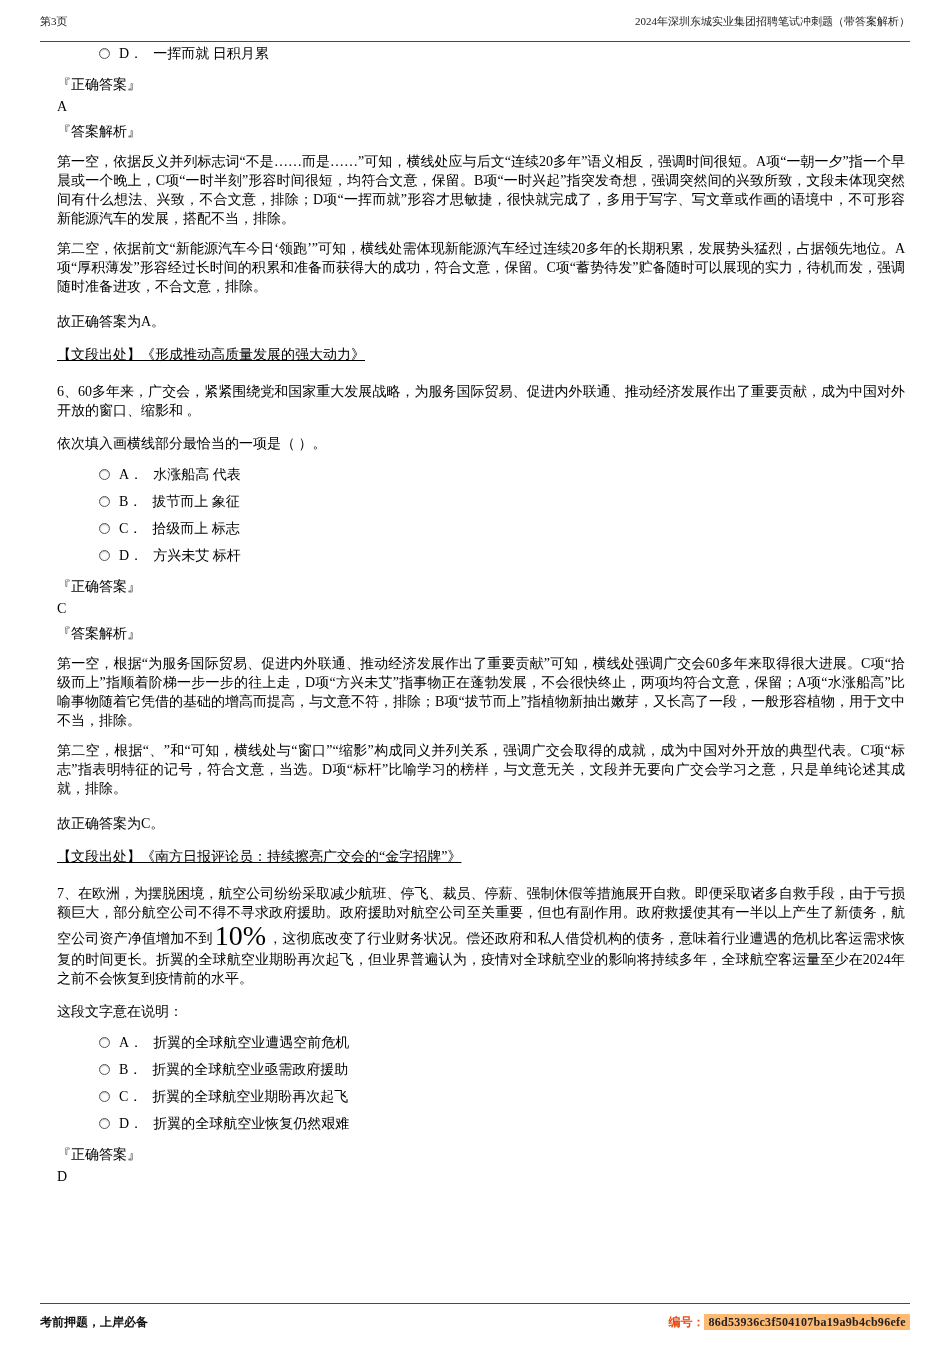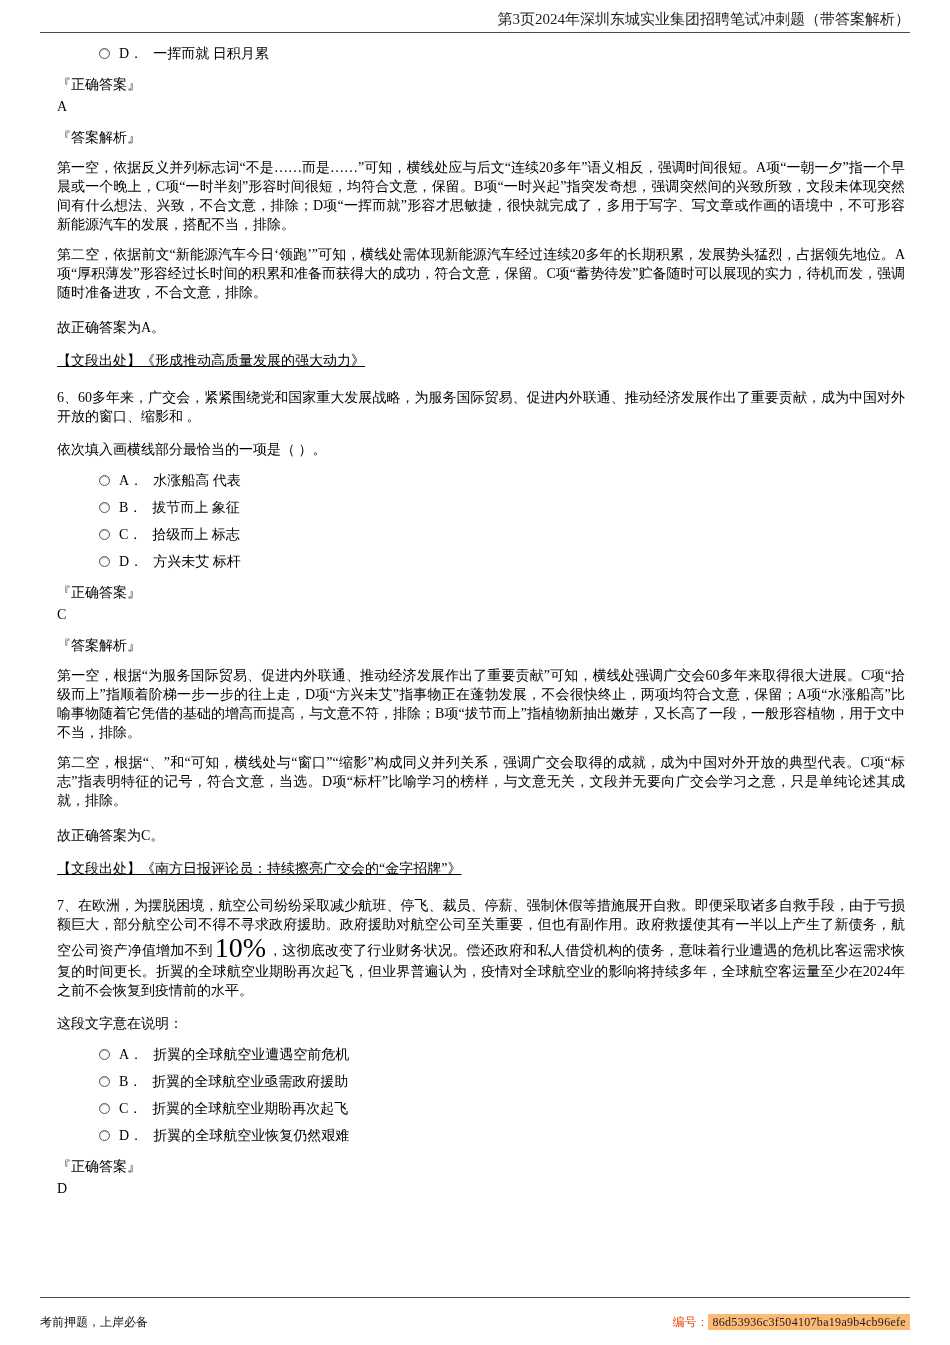--- a/index.html
+++ b/index.html
@@ -8,61 +8,61 @@
     width: 950px; height: 1345px;
     background: #ffffff;
     font-family: "Liberation Serif", "DejaVu Serif", serif;
     color: #000;
   }
   .page { position: relative; width: 950px; height: 1345px; overflow: hidden; background: #fff; }
 
   
   .page-header {
     position: absolute; top: 0; left: 40px; right: 40px; height: 29px;
-    display: flex; justify-content: flex-end; align-items: flex-end;
-    padding-bottom: 3px; border-bottom: 1px solid #4a4a4a;
-    font-size: 15px; color: #1d1d1d;
+    display: flex; justify-content: space-between; align-items: flex-end;
+    padding-bottom: 12px; border-bottom: 1px solid #4a4a4a;
+    font-size: 11px; color: #1d1d1d;
   }
 
   
   .content {
     position: absolute; top: 44px; left: 57px; right: 45px;
     font-size: 14px; line-height: 19px; text-align: justify;
   }
   .para { margin: 11px 0 0 0; }
   .stem { margin-top: 18px; }
   .prompt { margin-top: 14px; }
   .concl { margin-top: 16px; }
   .source { margin-top: 14px; text-decoration: underline; }
 
   .ans-head { margin-top: 12px; }
-  .ans-head.tight { }
+  .ans-head.tight { margin-top: 6px; }
   .ans-letter { margin-top: 3px; }
 
   .options { margin-top: 12px; }
   .option-row { display: flex; align-items: center; margin-left: 42px; }
   .option-row + .option-row { margin-top: 8px; }
   .option-row.single { margin-top: 0; }
   .radio {
     flex: 0 0 auto; width: 9px; height: 9px;
     border: 1px solid #555; border-radius: 50%;
     background: #fefefe; box-shadow: inset 0 1px 1px rgba(0,0,0,.28);
     margin-right: 9px;
   }
   .opt-letter { margin-right: 10px; white-space: nowrap; }
   .opt-text { white-space: nowrap; }
 
   .formula { font-size: 28px; line-height: 1; vertical-align: -2px; padding: 0 2px; }
 
   
   .page-footer {
     position: absolute; left: 40px; right: 40px; bottom: 14px;
-    border-top: 1px solid #4a4a4a; padding-top: 16px;
+    border-top: 1px solid #4a4a4a; padding-top: 10px;
     display: flex; justify-content: space-between; align-items: center;
-    font-size: 12px; color: #111;
+    font-size: 12px; color: #111; font-weight: bold;
   }
   .code-value { padding: 1px 4px; letter-spacing: .3px; color: #222; }
 </style>
 </head>
 <body>
 
 <div class="page">
 
   <header class="page-header">
     <span>第3页</span>

